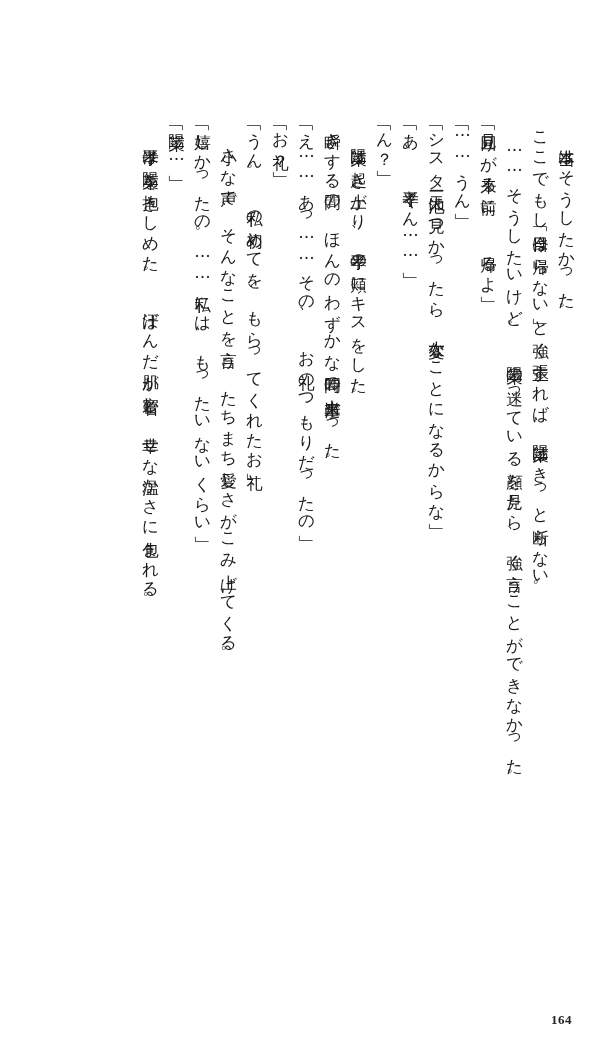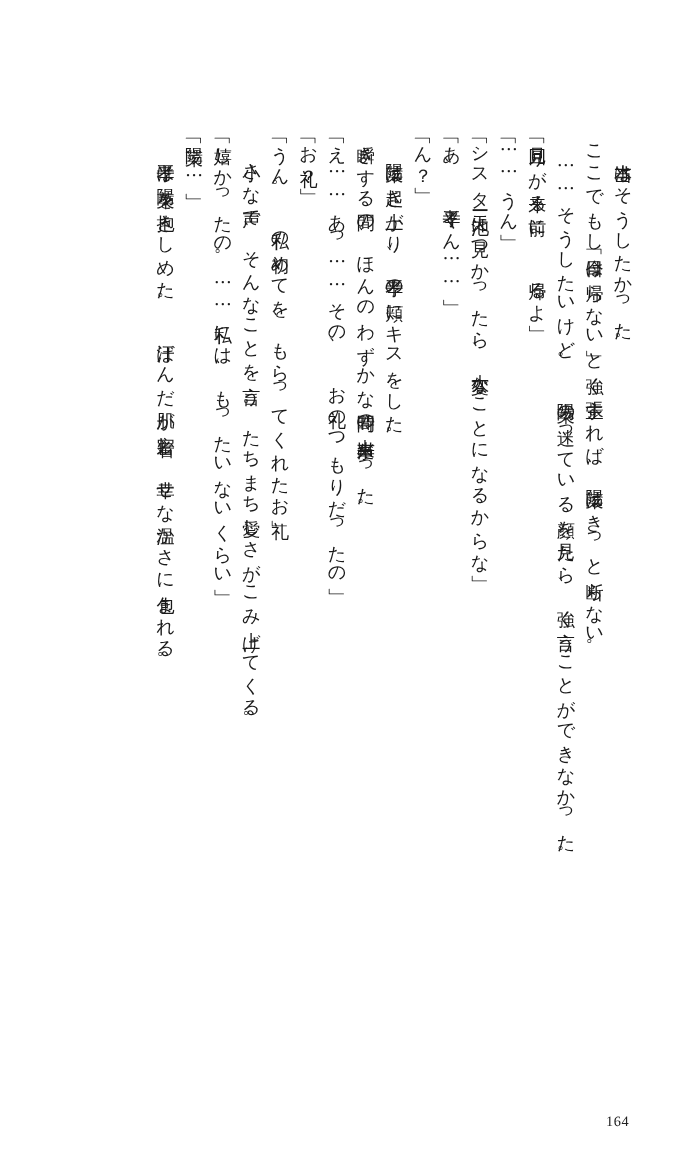--- a/index.html
+++ b/index.html
@@ -59,20 +59,21 @@
   .ind-1  { padding-top: 16px; }
 
   #page-number {
     position: absolute;
     right: 44px;
     bottom: 22px;
     font-size: 13px;
     letter-spacing: 0.5px;
     color: #222;
     font-family: "Liberation Serif", "DejaVu Serif", serif;
+    font-weight: bold;
   }
 </style>
 </head>
 <body>
 
 <div id="page">
 
   <div id="text-block" style="flex-direction: row-reverse; justify-content: flex-start;">
 
   <div class="line ind-1">本当はそうしたかった。</div>

